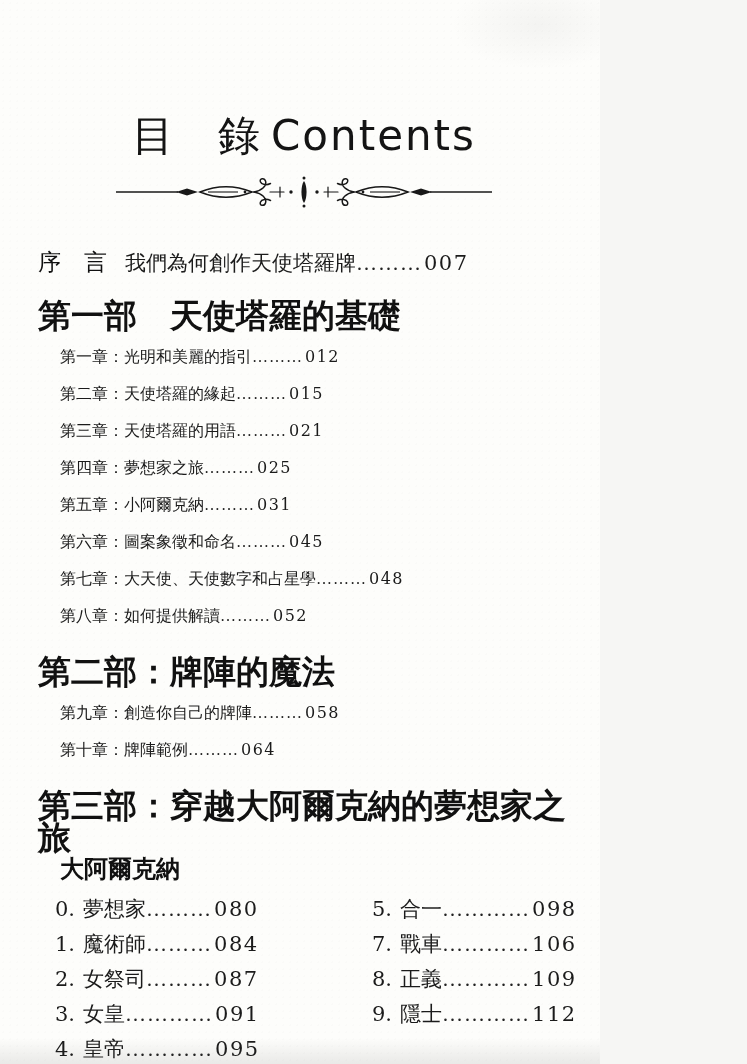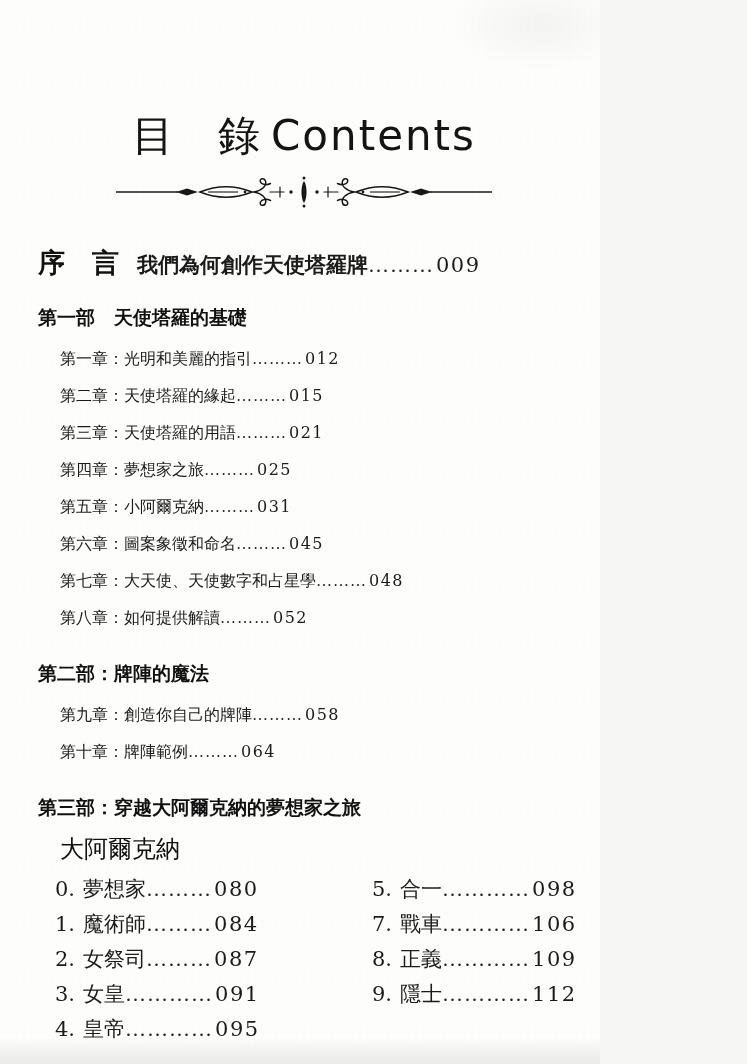--- a/index.html
+++ b/index.html
@@ -49,44 +49,44 @@
   .divider { margin-top: 14px; text-align: center; }
   .divider svg { display: inline-block; }
 
   .preface-row {
     margin-top: 34px;
     font-size: 21px;
     line-height: 30px;
     white-space: nowrap;
   }
   .part-label {
-    font-size: 27px;
-    font-weight: bold;
+    font-size: 23px;
+    font-weight: normal;
     color: #111;
   }
-  .preface-row .entry-title { margin-left: 18px; font-weight: bold; }
+  .preface-row .entry-title { margin-left: 18px; }
 
   .part-heading {
     margin: 22px 0 0 0;
-    font-size: 19px;
+    font-size: 33px;
     font-weight: bold;
     line-height: 32px;
     color: #111;
   }
   .chapters { margin-top: 6px; padding-left: 22px; }
   .chapter-line {
     font-size: 16px;
     line-height: 37px;
     white-space: nowrap;
   }
 
   .sub-heading {
-    margin: 10px 0 0 22px;
+    margin: 0 0 0 22px;
     font-size: 24px;
-    font-weight: normal;
+    font-weight: bold;
     line-height: 30px;
     color: #111;
   }
 
   .cards {
     margin-top: 8px;
     padding-left: 17px;
     display: flex;
   }
   .cards .col-left { width: 317px; flex: 0 0 317px; }
@@ -148,21 +148,21 @@
         <path d="M240,18 C232,19.5 227,24 228.5,29 C229.5,32.5 235,32 233.5,28 C232.5,25.2 227.5,24.5 223.5,26.5"></path>
         <line x1="156" y1="18" x2="170" y2="18" stroke-width="1.2"></line>
         <line x1="210" y1="18" x2="224" y2="18" stroke-width="1.2"></line>
         <line x1="166" y1="13" x2="166" y2="23" stroke-width="1.2"></line>
         <line x1="214" y1="13" x2="214" y2="23" stroke-width="1.2"></line>
       </g>
     </svg>
   </div>
 
   <div class="preface-row">
-    <span class="part-label">序　言</span><span class="entry-title">我們為何創作天使塔羅牌</span><span class="leader">………</span><span class="pagenum">009</span>
+    <span class="part-label">序　言</span><span class="entry-title">我們為何創作天使塔羅牌</span><span class="leader">………</span><span class="pagenum">007</span>
   </div>
 
   <h2 class="part-heading">第一部　天使塔羅的基礎</h2>
 
   <div class="chapters">
     <div class="chapter-line">
       <span>第一章</span><span>：</span><span>光明和美麗的指引</span><span class="leader">………</span><span class="pagenum">012</span>
     </div>
     <div class="chapter-line">
       <span>第二章</span><span>：</span><span>天使塔羅的緣起</span><span class="leader">………</span><span class="pagenum">015</span>

